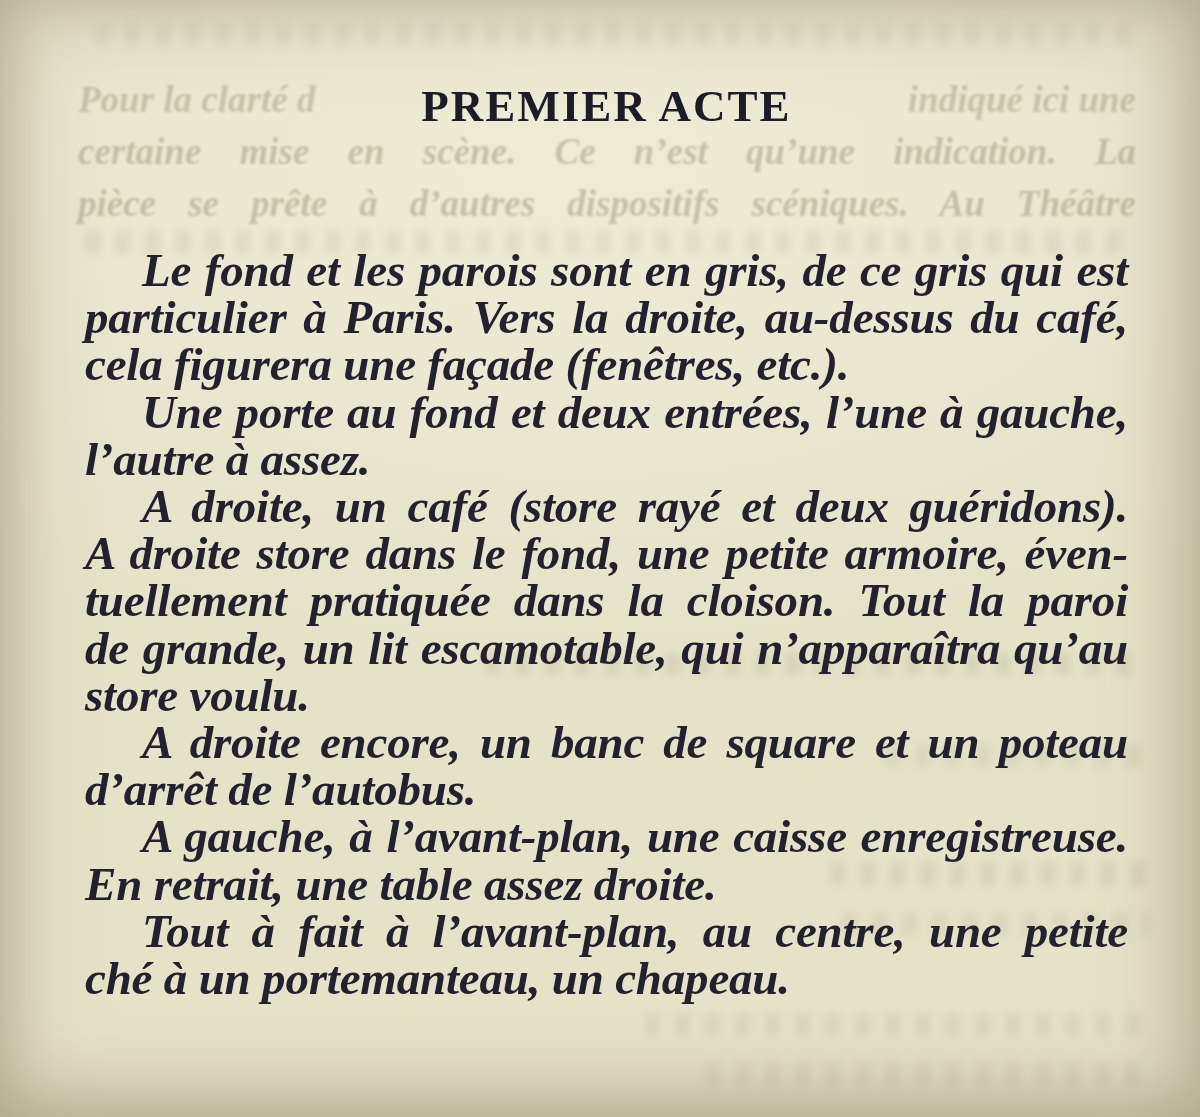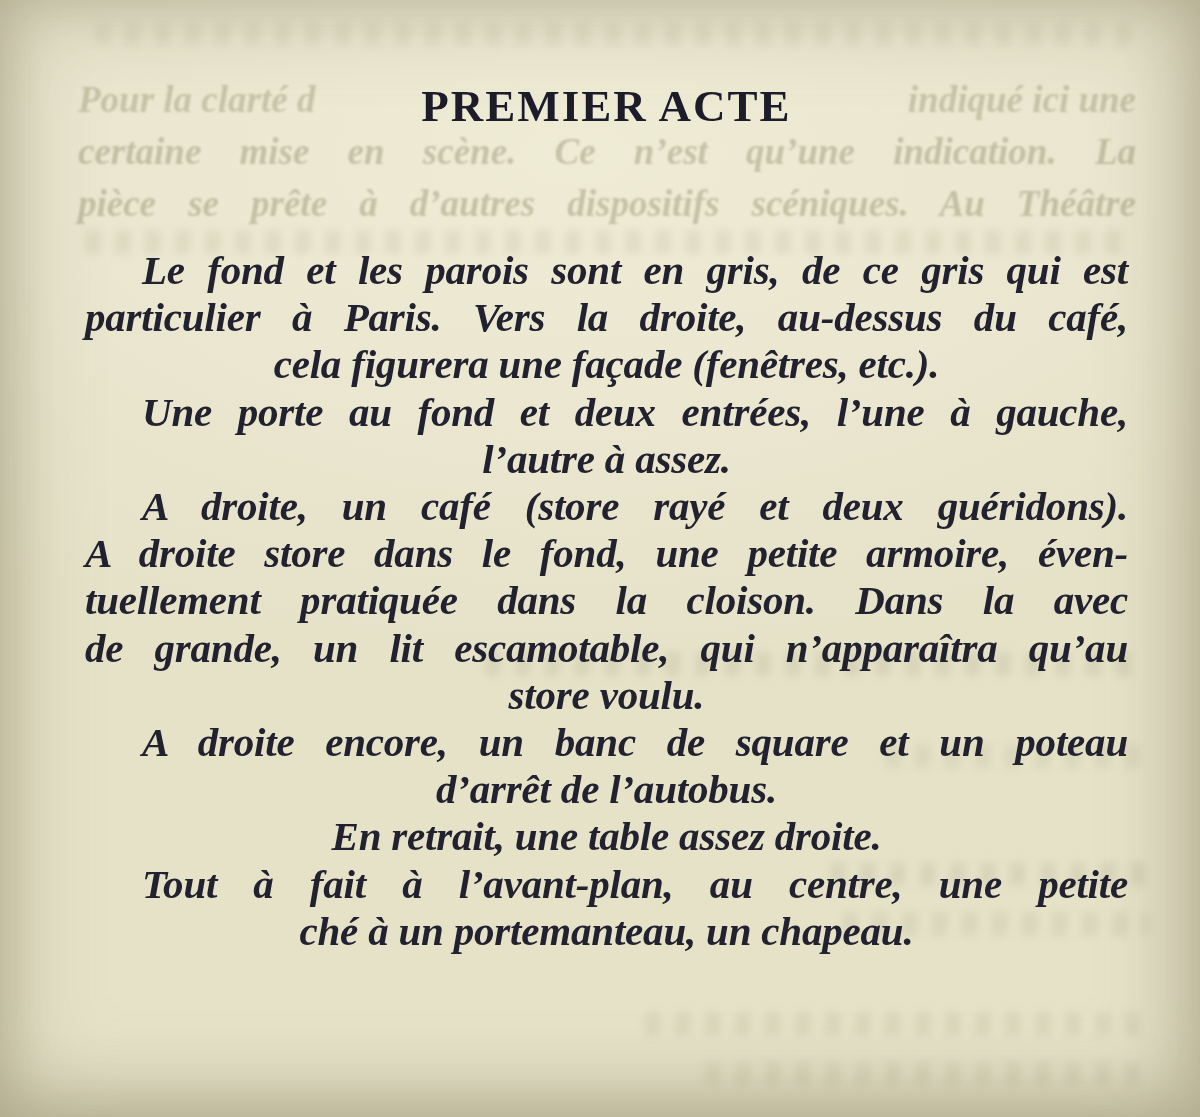--- a/index.html
+++ b/index.html
@@ -17,25 +17,25 @@
     position:absolute;top:82px;left:85px;width:1043px;
     margin:0;text-align:center;
     font-size:45px;line-height:1.1;font-weight:bold;font-style:normal;
     letter-spacing:2px;color:#1d1c2b;
   }
 
   
   .body-text{
     position:absolute;top:247px;left:85px;width:1043px;
     font-style:italic;font-weight:bold;
-    font-size:41px;line-height:47.2px;
+    font-size:47px;line-height:47.2px;
     letter-spacing:-0.2px;
     color:#22212f;
   }
-  .line{min-height:47.2px;text-align:center;}
+  .line{min-height:47.2px;}
   .line.j{text-align:justify;text-align-last:justify;}
   .line.ind{padding-left:57px;}
 
   
   .ghost-line{
     position:absolute;left:78px;width:1058px;
     font-style:italic;font-weight:bold;font-size:37px;line-height:1.2;
     color:#8e8968;opacity:.42;filter:blur(1px);
     pointer-events:none;
   }
@@ -84,27 +84,28 @@
   <div class="body-text">
     <div class="line j ind">Le fond et les parois sont en gris, de ce gris qui est</div>
     <div class="line j">particulier à Paris. Vers la droite, au-dessus du café,</div>
     <div class="line">cela figurera une façade (fenêtres, etc.).</div>
 
     <div class="line j ind">Une porte au fond et deux entrées, l’une à gauche,</div>
     <div class="line">l’autre à assez.</div>
 
     <div class="line j ind">A droite, un café (store rayé et deux guéridons).</div>
     <div class="line j">A droite store dans le fond, une petite armoire, éven-</div>
-    <div class="line j">tuellement pratiquée dans la cloison. Dans la avec</div>
+    <div class="line j">tuellement pratiquée dans la cloison. Tout la paroi</div>
     <div class="line j">de grande, un lit escamotable, qui n’apparaîtra qu’au</div>
     <div class="line">store voulu.</div>
 
     <div class="line j ind">A droite encore, un banc de square et un poteau</div>
     <div class="line">d’arrêt de l’autobus.</div>
 
+    <div class="line j ind">A gauche, à l’avant-plan, une caisse enregistreuse.</div>
     <div class="line">En retrait, une table assez droite.</div>
 
     <div class="line j ind">Tout à fait à l’avant-plan, au centre, une petite</div>
     <div class="line">ché à un portemanteau, un chapeau.</div>
   </div>
 
   <div class="vignette"></div>
 </div>
 
 </body></html>

